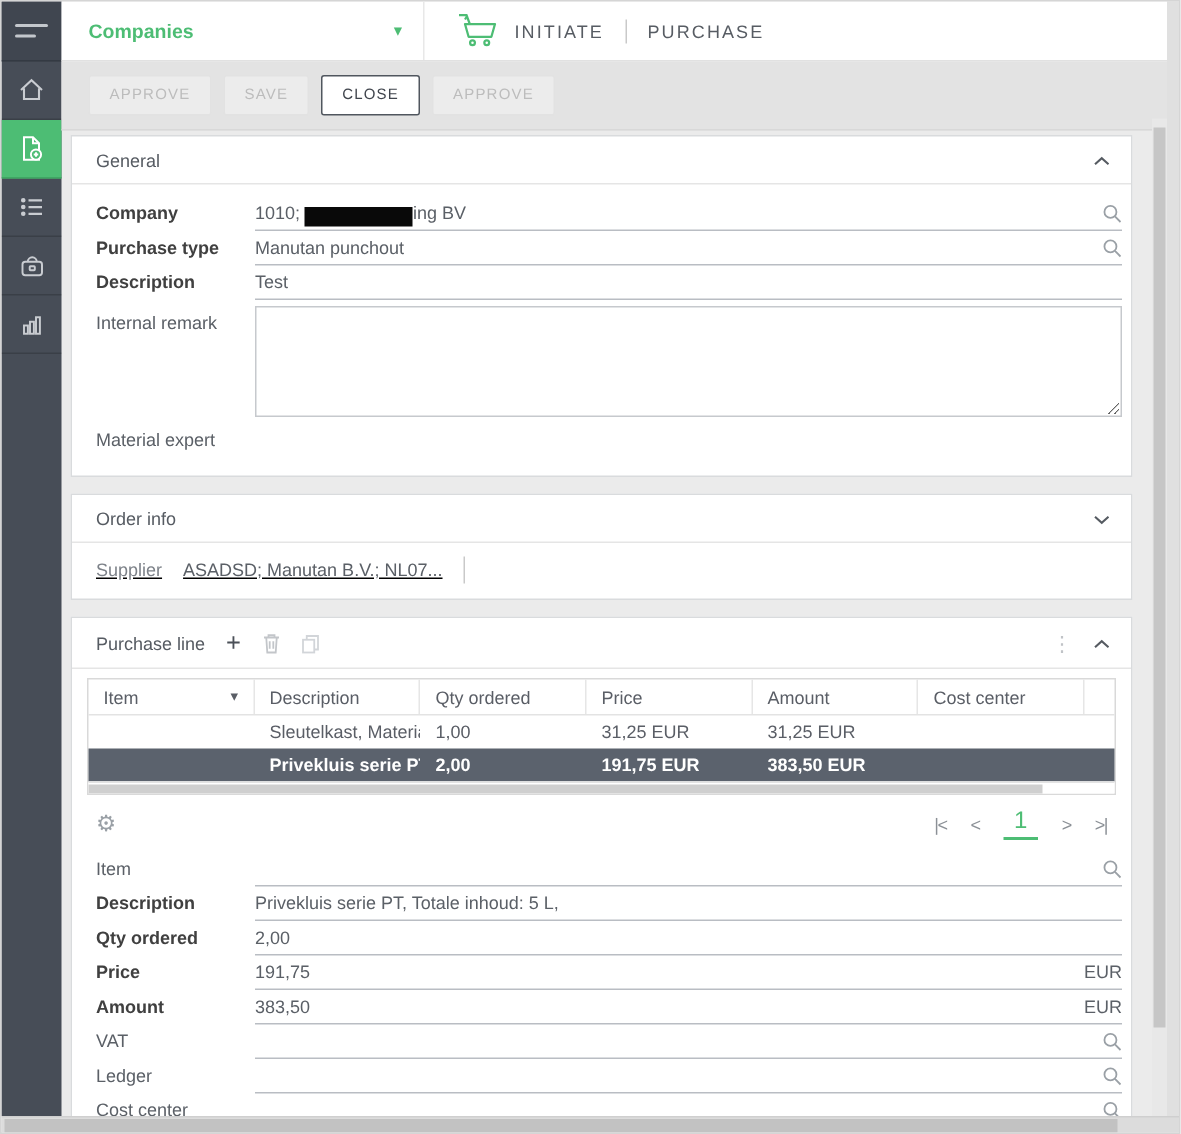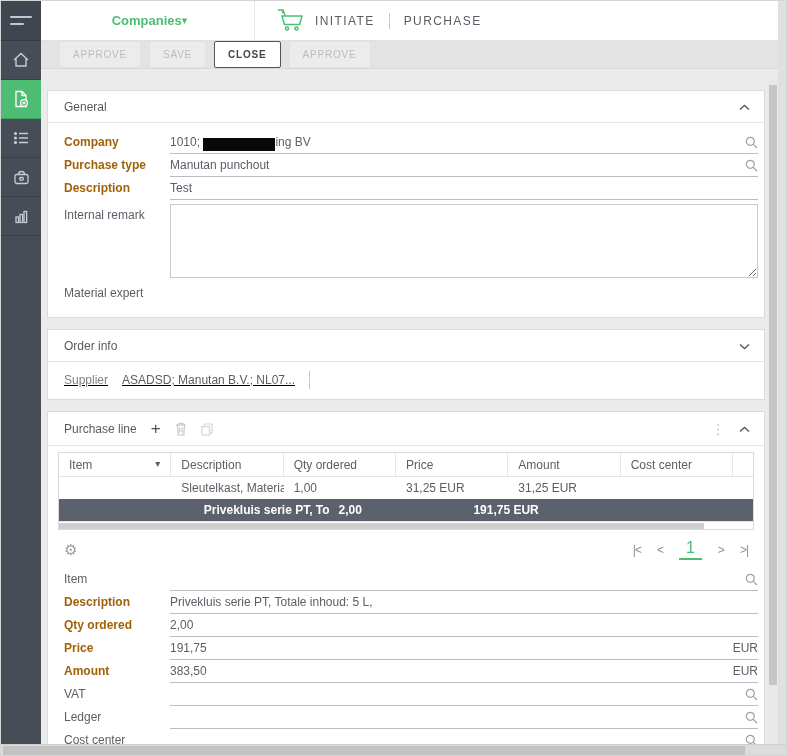--- a/index.html
+++ b/index.html
@@ -14,43 +14,43 @@
   
   .sidebar{position:absolute;left:0;top:0;width:40px;bottom:11px;background:#474d57;}
   .menu-toggle{height:40px;background:#404650;border-bottom:1px solid #343a43;display:flex;flex-direction:column;justify-content:center;align-items:flex-start;padding-left:9px;cursor:pointer;}
   .menu-toggle .bar{height:2px;background:#c3c7cc;border-radius:1px;}
   .menu-toggle .bar.b1{width:22px;margin-bottom:5px;}
   .menu-toggle .bar.b2{width:14px;}
   .nav-item{height:39px;display:flex;align-items:center;justify-content:center;border-bottom:1px solid rgba(0,0,0,.18);cursor:pointer;}
   .nav-item.active{background:#4dbd74;border-bottom-color:#3fa763;}
   
   .topbar{position:absolute;left:40px;top:0;right:8px;height:40px;background:#fff;border-bottom:1px solid #e1e1e1;display:flex;align-items:center;}
-  .module-select{width:214px;height:100%;display:flex;align-items:center;justify-content:center;padding:0 14px 0 18px;border-right:1px solid #e8e8e8;cursor:pointer;}
+  .module-select{width:242px;height:100%;display:flex;align-items:center;justify-content:space-between;padding:0 14px 0 18px;border-right:1px solid #e8e8e8;cursor:pointer;}
   .module-select .mname{color:#4dbd74;font-size:13px;font-weight:700;}
   .module-select .caret{color:#4dbd74;font-size:11px;}
   .crumb{display:flex;align-items:center;padding-left:12px;}
   .crumb .ct{font-size:12px;letter-spacing:1.4px;color:#575c63;margin:0 10px;}
   .crumb .cdiv{width:1px;height:16px;background:#c9c9c9;margin:0 4px;}
   
-  .toolbar{position:absolute;left:40px;top:40px;right:8px;height:28px;background:#e3e3e3;border-bottom:1px solid #d8d8d8;display:flex;align-items:center;padding-left:18px;}
+  .toolbar{position:absolute;left:40px;top:40px;right:8px;height:46px;background:#e3e3e3;border-bottom:1px solid #d8d8d8;display:flex;align-items:center;padding-left:18px;}
   .tbtn{font-size:10px;letter-spacing:.8px;padding:7px 13px;margin-right:8px;border-radius:2px;cursor:pointer;}
   .tbtn.disabled{background:#ececec;color:#bcbcbc;border:1px solid #e2e2e2;cursor:default;}
-  .tbtn.primary{background:#fff;color:#40454d;border:1px solid #50565e;font-weight:700;}
+  .tbtn.primary{background:#fff;color:#40454d;border:1px solid #50565e;font-weight:400;}
   
   .main{position:absolute;left:40px;top:78px;right:18px;bottom:11px;overflow:hidden;}
-  .panel{background:#fff;border:1px solid #d9dbdd;margin:11px 3px 0 6px;}
+  .panel{background:#fff;border:1px solid #d9dbdd;margin:11px 13px 0 6px;}
   .panel-head{display:flex;align-items:center;padding:9px 14px 8px 16px;border-bottom:1px solid #e5e5e5;}
   .panel-title{font-size:12px;color:#565b62;}
   .spacer{flex:1;}
   .chev{color:#565b62;cursor:pointer;display:flex;align-items:center;}
   
   .panel-body{padding:8px 6px 12px 16px;}
   .frow{display:flex;align-items:flex-end;min-height:23px;}
   .flabel{flex:0 0 106px;color:#5b6067;font-size:12px;padding-bottom:5px;}
-  .flabel.bold{font-weight:700;color:#a16207;}
+  .flabel.bold{font-weight:700;color:#404040;}
   .fval{flex:1;display:flex;align-items:center;border-bottom:1px solid #b9bdc3;padding-bottom:3px;min-height:20px;cursor:text;}
   .vtext{color:#5b6067;font-size:12px;white-space:pre;}
   .suffix{margin-left:auto;color:#5b6067;font-size:12px;}
   .sicon{margin-left:auto;cursor:pointer;display:flex;}
   .redact{display:inline-block;width:72px;height:13px;background:#090909;transform:translateY(2px);}
   .frow.ta{align-items:flex-start;margin:4px 0;}
   .frow.ta .flabel{padding-top:4px;}
   textarea.box{flex:1;border:1px solid #c6c9cd;background:#fff;resize:both;font-size:12px;color:#5b6067;padding:4px;outline:none;margin-right:0;}
   
   .oi-body{display:flex;align-items:center;padding:9px 16px 10px;text-decoration:underline;}
@@ -277,20 +277,21 @@
           <div class="gcell num">31,25 EUR</div>
           <div class="gcell num">31,25 EUR</div>
           <div class="gcell"></div>
           <div class="gcell gutter"></div>
         </div>
         <div class="grow r sel">
           <div class="gcell"></div>
           <div class="gcell">Privekluis serie PT, Totale</div>
           <div class="gcell num">2,00</div>
           <div class="gcell num">191,75 EUR</div>
+          <div class="gcell num">383,50 EUR</div>
           <div class="gcell"></div>
           <div class="gcell gutter"></div>
         </div>
         <div class="grid-hscroll">
           <div class="gthumb"></div>
         </div>
       </div>
 
       <div class="gfoot">
         <span class="gear">⚙</span>

